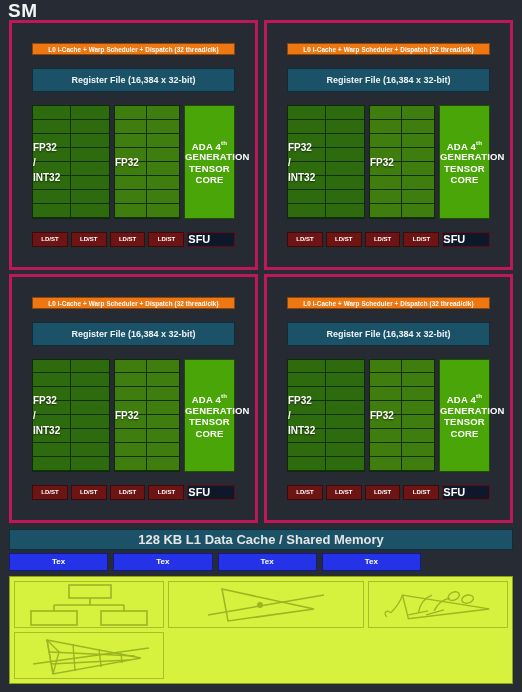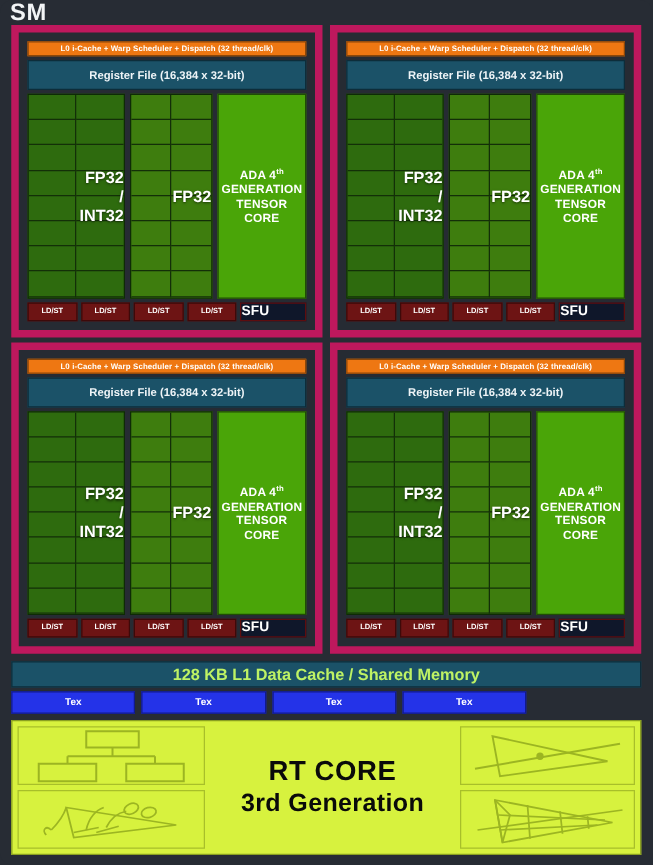--- a/index.html
+++ b/index.html
@@ -27,26 +27,26 @@
   .quad-grid{
     position:absolute;left:9px;top:20px;
     width:504px;height:503px;
     display:grid;
     grid-template-columns:1fr 1fr;
     grid-template-rows:1fr 1fr;
     gap:4px 6px;
     box-sizing:border-box;
   }
   .quad{
-    border:6px solid #be185d;
+    border:3px solid #be185d;
     background:#262b33;
-    padding:7px;
+    padding:20px;
     box-sizing:border-box;
     display:flex;flex-direction:column;
-    gap:3px;
+    gap:13px;
   }
   .sched-bar{
     background:#ee7712;
     border:1px solid #8c4708;
     color:#ffffff;
     font-size:6.3px;font-weight:bold;
     text-align:center;
     line-height:12px;height:12px;
     letter-spacing:.1px;
     box-sizing:border-box;
@@ -89,29 +89,28 @@
   }
   .cell{
     border-right:1px solid #132f08;
     border-bottom:1px solid #132f08;
     box-sizing:border-box;
   }
   .cell:nth-child(2n){border-right:none;}
   .block-label{
     position:absolute;left:0;right:0;top:50%;
     transform:translateY(-50%);
-    text-align:right;
+    text-align:left;
     color:#ffffff;
     font-weight:bold;
-    font-size:13px;
+    font-size:10px;
     line-height:15px;
     text-shadow:0 1px 2px rgba(0,0,0,.55);
     pointer-events:none;
     z-index:2;
-    margin-left:12px;
   }
   .tensor{
     background:#4aa508;
     border:1px solid #1f4d04;
     flex:1 1 auto;
     box-sizing:border-box;
     position:relative;
   }
   .tensor-label{
     position:absolute;left:0;right:0;top:50%;
@@ -142,21 +141,21 @@
     font-size:11px;font-weight:bold;
     text-align:left;line-height:13px;
     box-sizing:border-box;
   }
   
   .l1-bar{
     position:absolute;left:9px;top:529px;
     width:504px;height:21px;
     background:#1b5268;
     border:1px solid #0d2d3a;
-    color:#bef264;
+    color:#e5e5e5;
     font-size:13px;font-weight:bold;
     text-align:center;line-height:19px;
     box-sizing:border-box;
   }
   .tex-row{
     position:absolute;left:9px;top:553px;
     width:412px;height:18px;
     display:flex;gap:5px;
   }
   .tex{
@@ -476,24 +475,20 @@
       <svg width="140" height="44" viewBox="0 0 140 44">
         <g fill="none" stroke="#9cb522" stroke-width="1.6">
           <rect x="50" y="2" width="42" height="13"></rect>
           <rect x="12" y="28" width="46" height="14"></rect>
           <rect x="82" y="28" width="46" height="14"></rect>
           <path d="M71 15 L71 22 M35 22 L105 22 M35 22 L35 28 M105 22 L105 28"></path>
         </g>
       </svg>
     </div>
 
-    <div class="rt-text">
-      <div class="l1">RT CORE</div>
-      <div class="l2">3rd Generation</div>
-    </div>
 
     <div class="rt-ill">
       <svg width="128" height="44" viewBox="0 0 128 44">
         <g fill="none" stroke="#9cb522" stroke-width="1.5">
           <path d="M20 6 L112 26 L26 38 Z"></path>
           <path d="M6 32 L122 12"></path>
           <circle cx="58" cy="22" r="2.2" fill="#9cb522"></circle>
         </g>
       </svg>
     </div>

